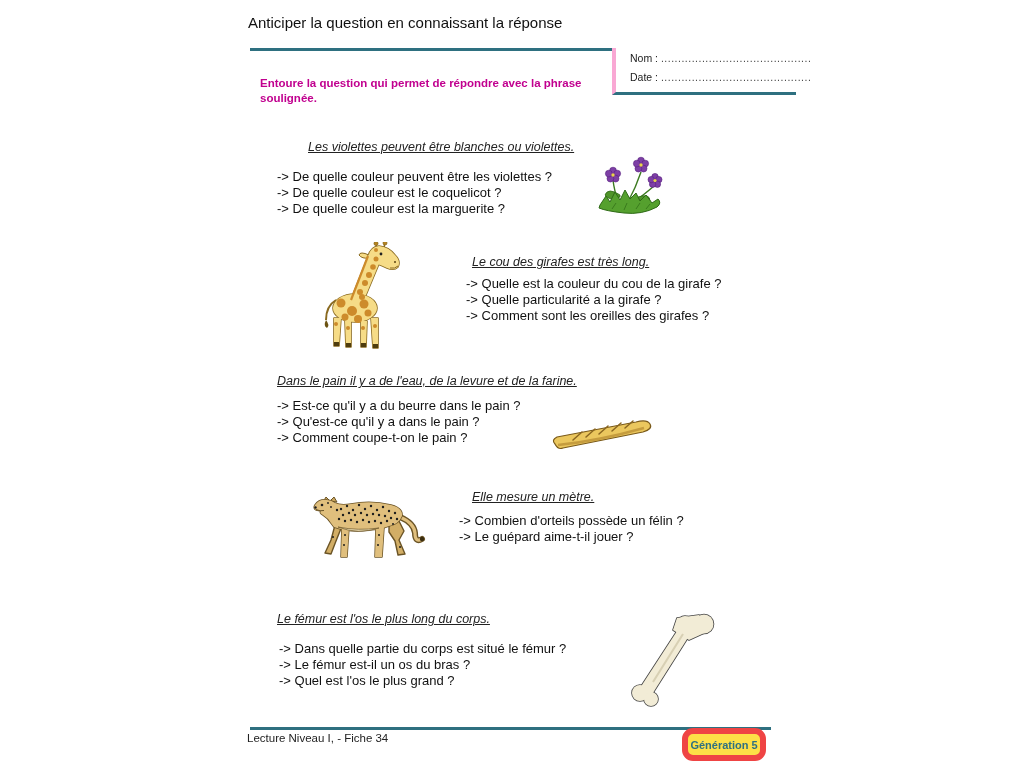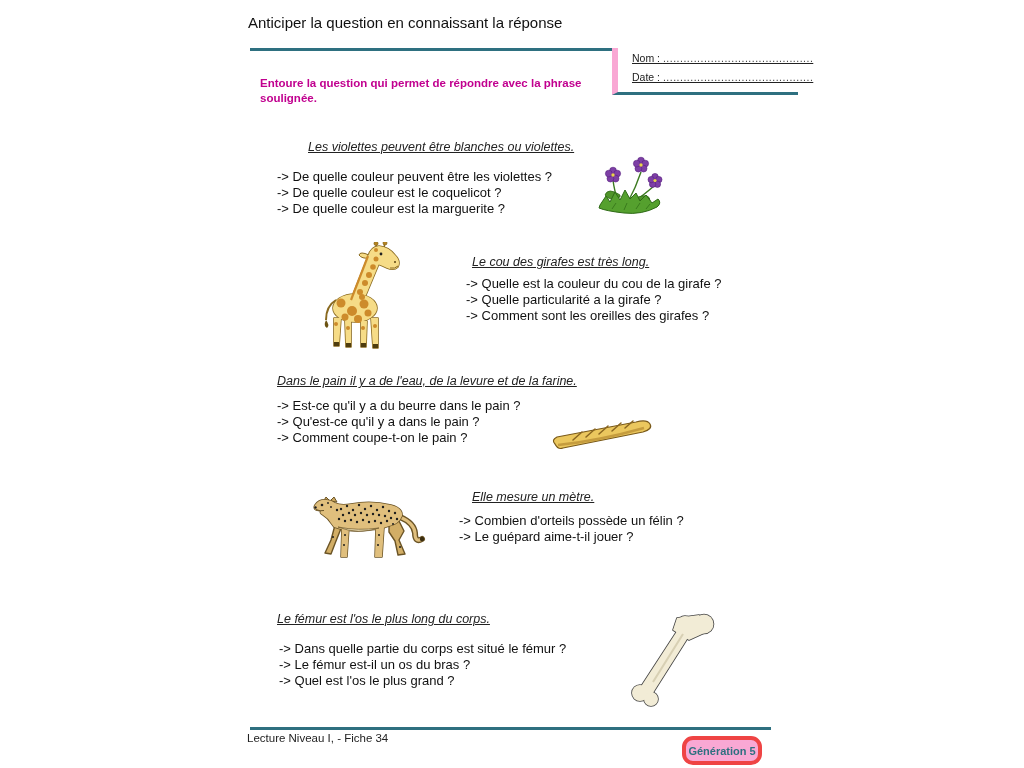--- a/index.html
+++ b/index.html
@@ -8,43 +8,42 @@
     font-family:"Liberation Sans", sans-serif; color:#1a1a1a;
     position:relative; overflow:hidden;
   }
   .abs { position:absolute; }
   .page-title { left:248px; top:14px; font-size:15px; color:#111; }
   .rule { background:#2e7080; height:3px; }
   .rule-top { left:250px; top:48px; width:364px; }
   .rule-bottom { left:250px; top:727px; width:521px; }
   .namebox {
     left:612px; top:48px; width:166px; height:40px;
-    border-left:6px solid #f9a8d4; border-bottom:3px solid #2e7080;
-    padding:4px 0 0 14px; font-size:10.5px; color:#222;text-decoration:underline;
+    border-left:4px solid #f9a8d4; border-bottom:3px solid #2e7080;
+    padding:4px 0 0 14px; font-size:10.5px; color:#222;
   }
   .namerow { margin-bottom:7px; white-space:nowrap; }
   .dots { color:#444; letter-spacing:0.5px; }
   .instruction {
     left:260px; top:76px; width:330px;
     font-size:11.5px; font-weight:bold; color:#c1008f; line-height:1.3;
   }
   .answer {
     font-style:italic; text-decoration:underline;
     font-size:12.5px; color:#222; white-space:nowrap;
   }
   .qs { font-size:13px; line-height:16px; color:#111; }
   .qs div { white-space:nowrap; }
   .footer-text { left:247px; top:732px; font-size:11.5px; color:#222; }
   .badge {
     left:682px; top:728px; width:72px; height:21px;
-    border:4px solid #ef4444; border-radius:11px;
+    border:6px solid #ef4444; border-radius:11px;
     color:#2e7080; font-weight:bold; font-size:11px;
     display:flex; align-items:center; justify-content:center;
-    background:#f9a8d4;
-    margin-top:8px;
+    background:#fde047;
   }
   svg { display:block; }
 </style>
 </head>
 <body>
 
 <div class="abs page-title">Anticiper la question en connaissant la réponse</div>
 <div class="abs rule rule-top"></div>
 
 <div class="abs namebox">

